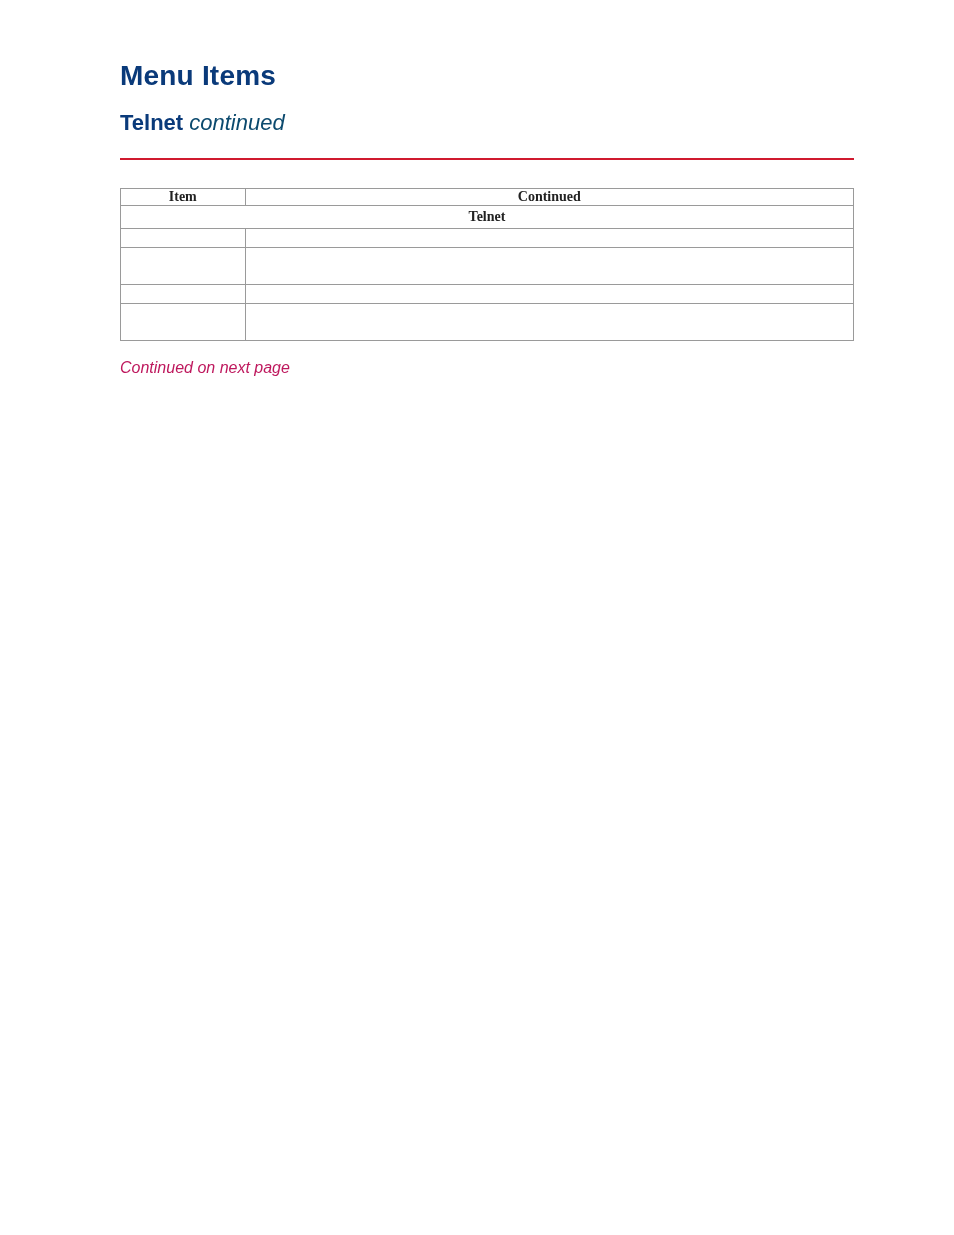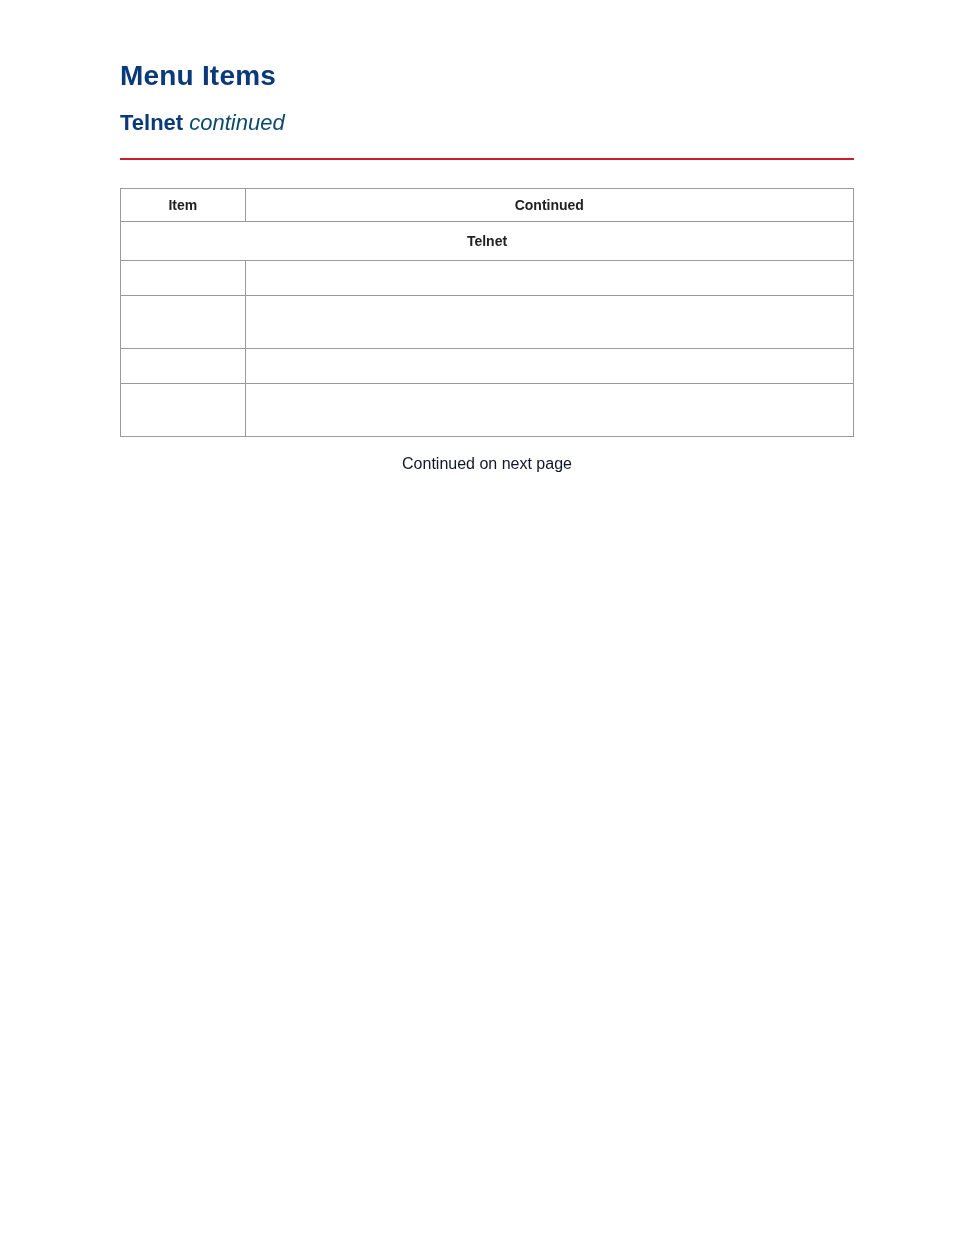--- a/index.html
+++ b/index.html
@@ -65,22 +65,23 @@
   }
   table.menu-table {
     border-collapse: collapse;
     width: 100%;
     table-layout: fixed;
     font-size: 14px;
     color: #222;
   }
   table.menu-table th, table.menu-table td {
     border: 1px solid #9a9a9a;
-    padding: 8px 10px;
+    padding: 0 10px;
     vertical-align: middle;
+    font-family: Liberation Serif, serif;
   }
   table.menu-table th {
     font-weight: 700;
     text-align: center;
     background: #ffffff;
   }
   .col-item {
     width: 17%;
   }
   .group-row td {
@@ -91,22 +92,23 @@
   .data-row td.item-cell {
     text-align: left;
   }
   .data-row td.def-cell {
     text-align: left;
   }
   .data-row.small td { height: 18px; }
   .data-row.big td { height: 36px; }
   .continued-note {
     margin-top: 18px;
-    text-align: center;
-    color: #0f172a;
+    text-align: left;
+    font-style: italic;
+    color: #be185d;
     font-size: 16px;
   }
 </style>
 </head>
 <body>
 
 <div class="page">
 
   <h1 class="page-title">Menu Items</h1>
 

